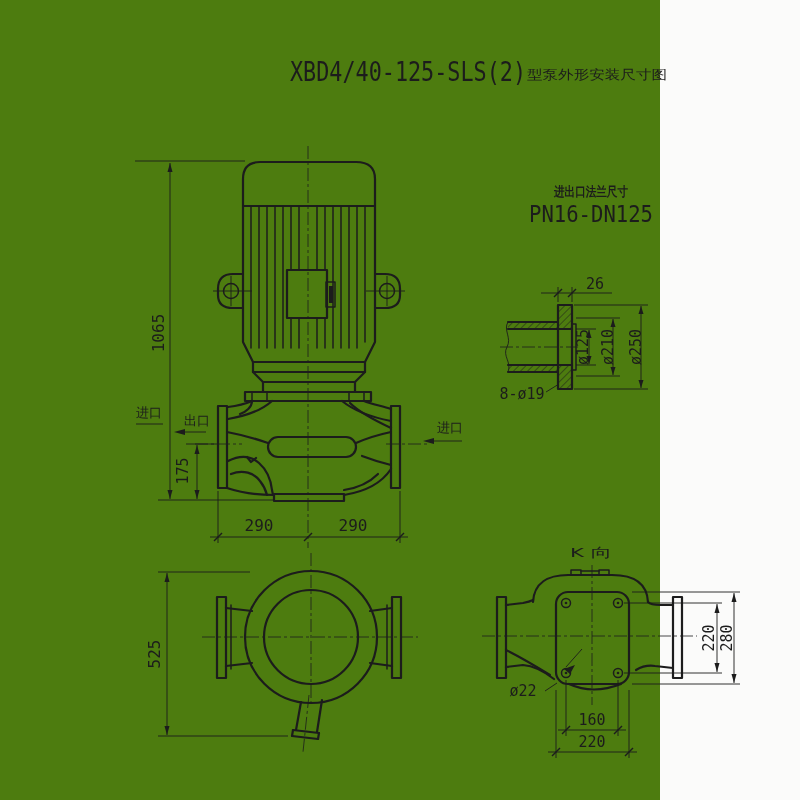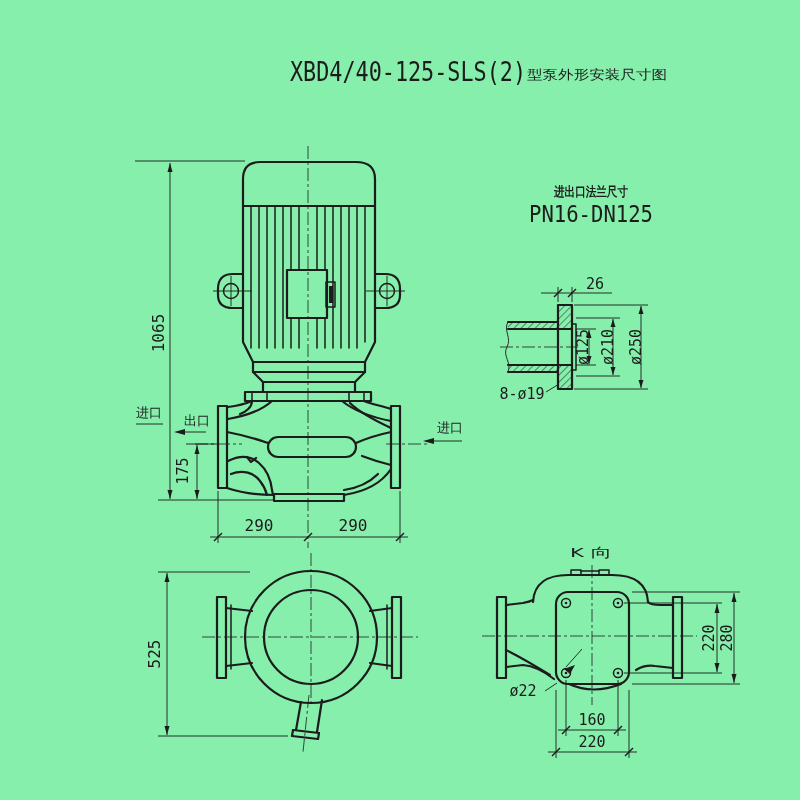--- a/index.html
+++ b/index.html
@@ -1,16 +1,16 @@
 <!DOCTYPE html>
 <html><head>
 <meta charset="utf-8">
 <style>
   html,body{margin:0;padding:0;background:#fbfbfa;}
-  .page{width:800px;height:800px;position:relative;background:#86efac;font-family:"DejaVu Sans Mono","Liberation Sans",sans-serif;}
+  .page{width:660px;height:800px;position:relative;background:#4d7c0f;font-family:"DejaVu Sans Mono","Liberation Sans",sans-serif;}
   svg{position:absolute;left:0;top:0;}
   svg text{fill:#1c1c1c;}
   .ol{stroke:#1c1c1c;stroke-width:2.2;fill:none;stroke-linecap:round;stroke-linejoin:round;}
   .ml{stroke:#1c1c1c;stroke-width:1.5;fill:none;stroke-linecap:round;stroke-linejoin:round;}
   .tl{stroke:#1c1c1c;stroke-width:0.9;fill:none;}
   .cl{stroke:#1c1c1c;stroke-width:0.8;fill:none;stroke-dasharray:13 3 3 3;}
   .ar{fill:#1c1c1c;stroke:none;}
   .tick{stroke:#1c1c1c;stroke-width:1.4;}
   .dimtxt{font-size:15px;font-family:"DejaVu Sans Mono",monospace;}
   .dimtxt-lg{font-size:16px;font-family:"DejaVu Sans Mono",monospace;}

